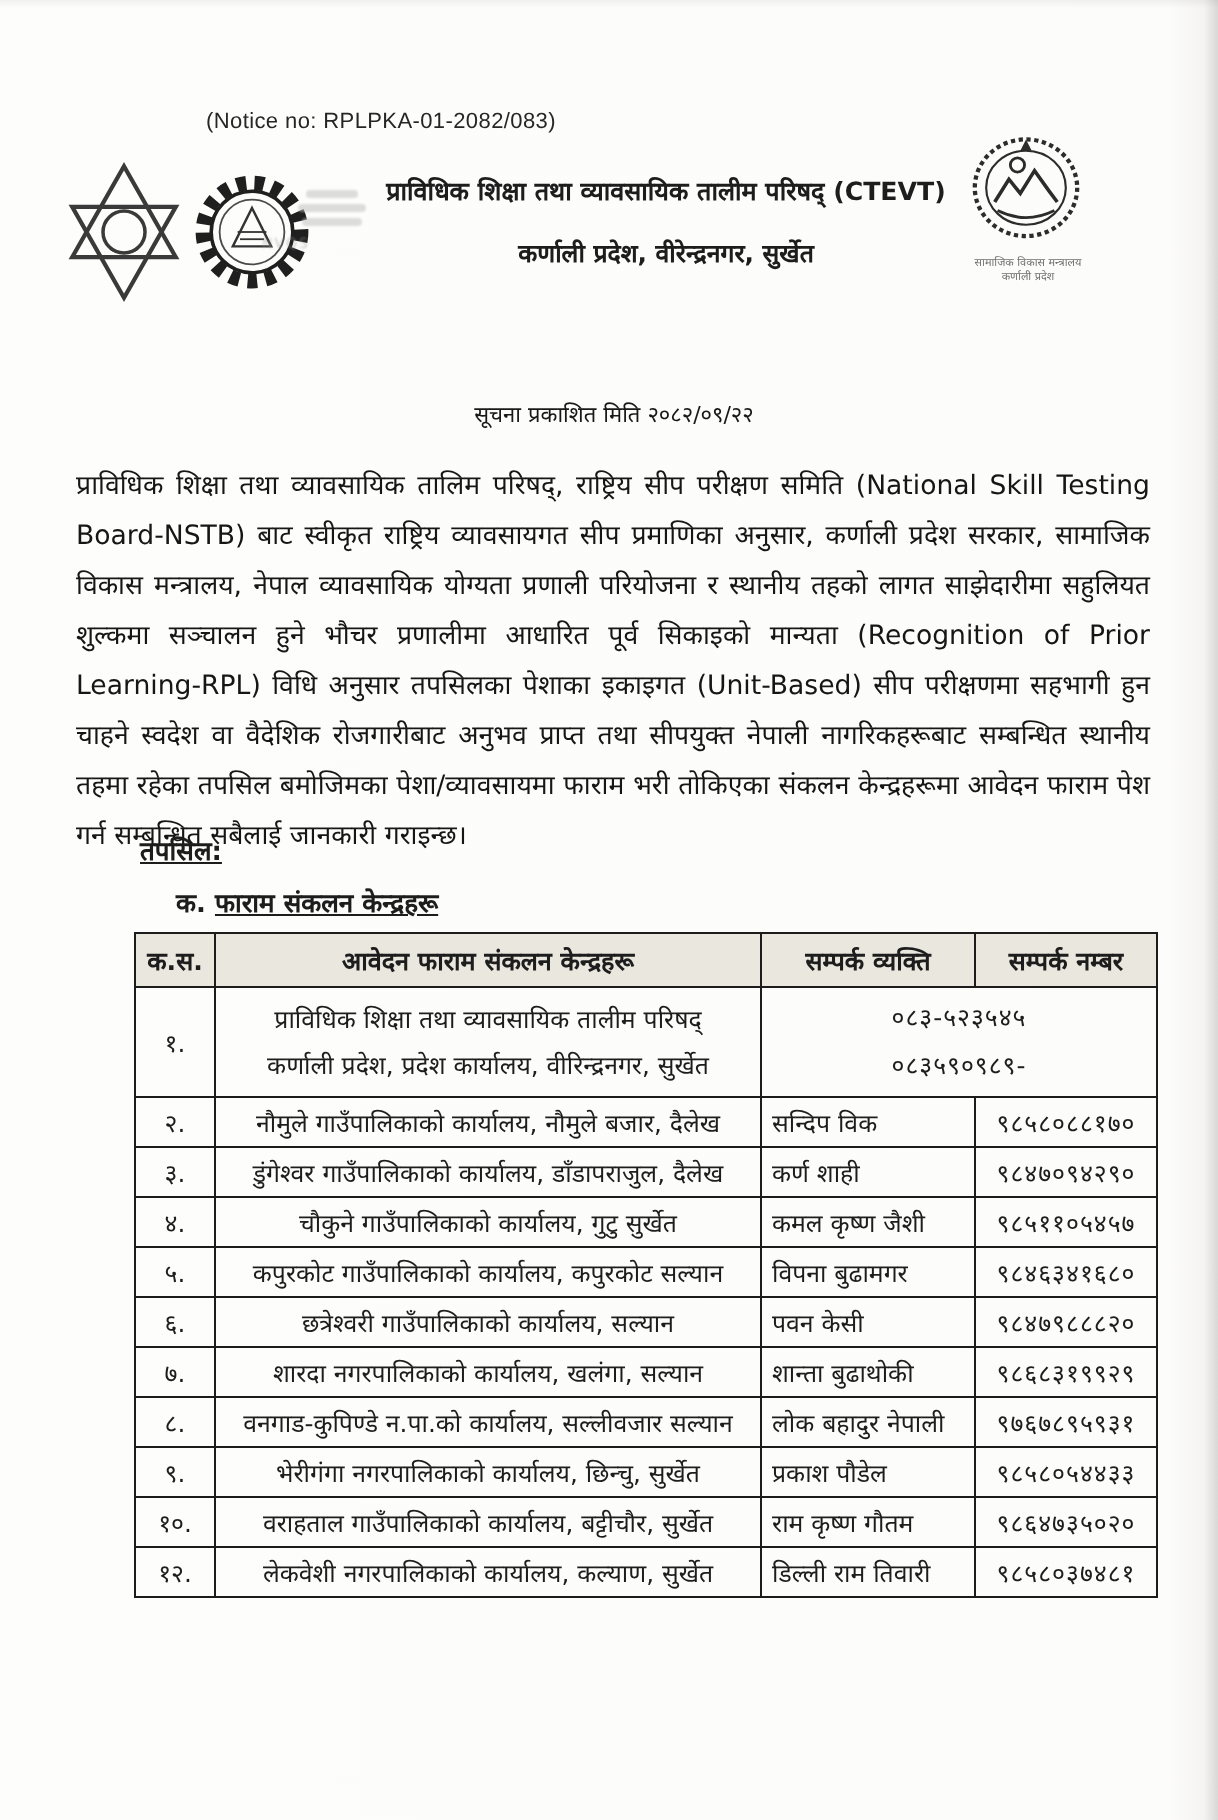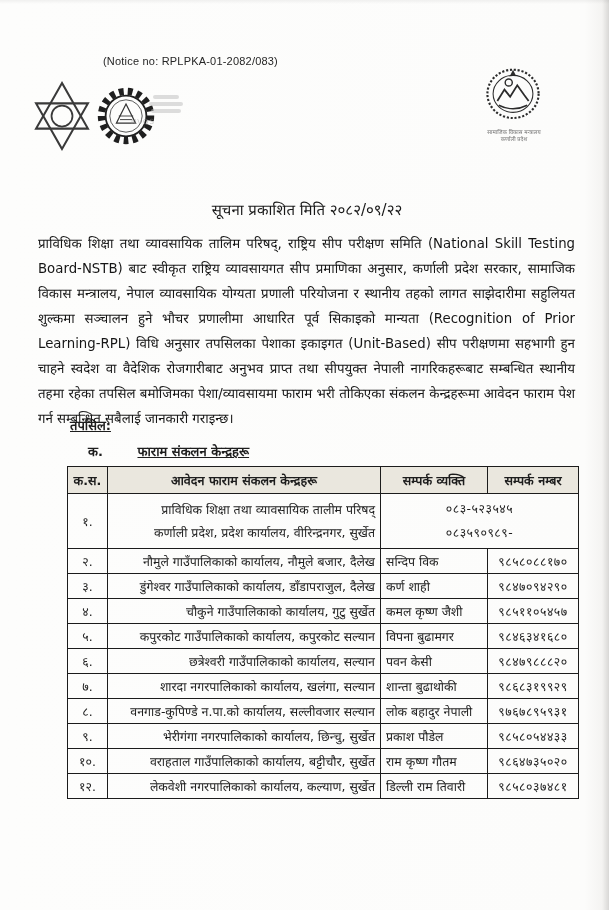--- a/index.html
+++ b/index.html
@@ -24,37 +24,37 @@
   .org-address{font-size:12.4px;font-weight:bold;margin-top:14px;}
   .emblem{position:absolute;left:477px;top:64px;width:74px;text-align:center;}
   .emblem-caption{font-size:5.5px;line-height:1.3;color:#6f6f6f;margin-top:1px;filter:blur(.3px);}
   
   .banner{
     position:absolute;left:68px;top:166px;width:478px;height:24px;
     background:#0e0e0e;color:#fff;font-weight:bold;font-size:13.5px;
     display:flex;align-items:center;justify-content:center;
     box-shadow:0 0 0 1px #000;
   }
-  .date-line{position:absolute;left:68px;top:199px;width:478px;text-align:center;font-size:15px;color:#181818;}
+  .date-line{position:absolute;left:68px;top:199px;width:478px;text-align:center;font-size:11px;color:#181818;}
   
   .body-par{
     position:absolute;left:38px;top:231px;width:537px;
     font-size:13.3px;line-height:25px;text-align:justify;color:#161616;
   }
   .tapasil{position:absolute;left:70px;top:416px;font-size:13px;font-weight:bold;text-decoration:underline;}
   .section-a{position:absolute;left:88px;top:442px;font-size:13px;font-weight:bold;}
-  .section-a .lbl{text-decoration:underline;margin-left:30px;}
+  .section-a .lbl{text-decoration:underline;}
   
   .tbl-wrap{position:absolute;left:67px;top:466px;width:511px;}
   table{border-collapse:collapse;width:100%;table-layout:fixed;}
   th,td{border:1.4px solid #1c1c1c;padding:2px 5px;vertical-align:middle;}
   th{background:#eae7de;font-size:12.6px;font-weight:bold;height:22px;padding:2px 2px;}
   td{font-size:12.4px;height:20px;}
   .c-sn{text-align:center;}
-  .c-center{text-align:right;margin-left:47px;}
+  .c-center{text-align:center;margin-left:47px;}
   .c-person{text-align:left;}
   .c-number{text-align:center;letter-spacing:.5px;}
   .c-merged{text-align:center;letter-spacing:.5px;}
   .c-merged div{line-height:24px;}
   .c-center div{line-height:23px;}
   tr[data-name="table-row"]:first-child td{height:50px;}
   
   .scan-edge-right{position:absolute;right:0;top:0;width:7px;height:100%;background:linear-gradient(to right,rgba(0,0,0,0),rgba(0,0,0,.10));}
   .scan-edge-top{position:absolute;left:0;top:0;width:100%;height:4px;background:linear-gradient(to bottom,rgba(0,0,0,.05),rgba(0,0,0,0));}
   svg{display:block;}
@@ -89,20 +89,24 @@
     </svg>
   </div>
 
   <div class="stamp" data-name="nvqs-faint-stamp">
     <div class="blob b1" data-name="stamp-blob"></div>
     <div class="blob b2" data-name="stamp-blob"></div>
     <div class="blob b3" data-name="stamp-blob"></div>
     <div class="stamp-word" data-name="stamp-word">NVQS</div>
   </div>
 
+  <div class="org-block" data-name="letterhead">
+    <div class="org-name" data-name="organization-name">प्राविधिक शिक्षा तथा व्यावसायिक तालीम परिषद् (CTEVT)</div>
+    <div class="org-address" data-name="organization-address">कर्णाली प्रदेश, वीरेन्द्रनगर, सुर्खेत</div>
+  </div>
 
   <div class="emblem" data-name="ministry-emblem">
     <svg viewBox="0 0 100 90" width="72" height="64" data-name="emblem-icon">
       <ellipse cx="50" cy="42" rx="36" ry="34" fill="none" stroke="#2c2c2c" stroke-width="3" stroke-dasharray="3 2.5"></ellipse>
       <ellipse cx="50" cy="42" rx="28" ry="26" fill="none" stroke="#2c2c2c" stroke-width="1.5"></ellipse>
       <path d="M28,52 L38,36 L46,46 L56,30 L66,44 L72,52" fill="none" stroke="#2c2c2c" stroke-width="2.5"></path>
       <circle cx="44" cy="26" r="5" fill="none" stroke="#2c2c2c" stroke-width="2"></circle>
       <path d="M30,58 q20,10 40,0" fill="none" stroke="#2c2c2c" stroke-width="2"></path>
       <path d="M50,8 l4,8 h-8 z" fill="#2c2c2c"></path>
     </svg>

